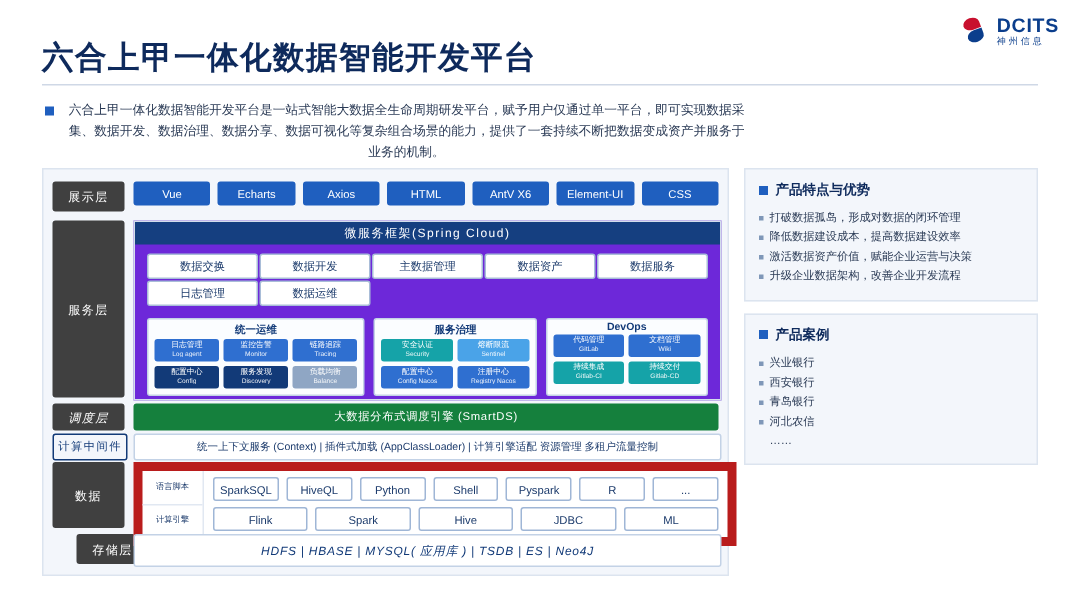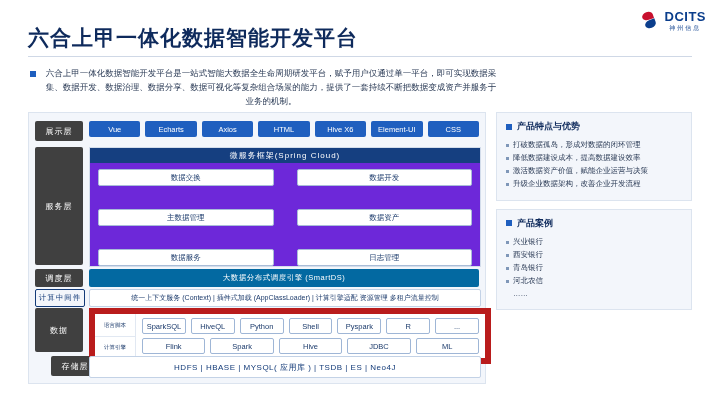--- a/index.html
+++ b/index.html
@@ -5,21 +5,21 @@
   html,body{margin:0;padding:0;}
   body{
     width:720px;height:405px;overflow:hidden;
     background:#ffffff;
     font-family:"Liberation Sans","DejaVu Sans",sans-serif;
     color:#1b2a4a;
   }
   .page{position:relative;width:720px;height:405px;}
 
   
-  .brand{position:absolute;right:14px;top:10px;display:flex;align-items:center;gap:5px;text-align:center;}
+  .brand{position:absolute;right:14px;top:10px;display:flex;align-items:center;gap:5px;}
   .brand-mark{width:20px;height:20px;position:relative;}
   .brand-mark .s1{position:absolute;left:2px;top:1px;width:11px;height:8px;border-radius:50% 50% 0 50%;background:#c8102e;transform:rotate(-20deg);}
   .brand-mark .s2{position:absolute;left:5px;top:9px;width:11px;height:8px;border-radius:50% 0 50% 50%;background:#0b3e8c;transform:rotate(-20deg);}
   .brand-txt{line-height:1;}
   .brand-en{font-size:13px;font-weight:bold;color:#0b3e8c;letter-spacing:.5px;}
   .brand-cn{font-size:6px;color:#0b3e8c;letter-spacing:2px;margin-top:2px;}
 
   .title{position:absolute;left:28px;top:24px;font-size:21px;font-weight:bold;color:#0e2a5c;letter-spacing:1px;}
   .title-rule{position:absolute;left:28px;top:56px;width:664px;height:1px;background:#cfd8e6;}
 
@@ -30,78 +30,78 @@
   
   .diagram{position:absolute;left:28px;top:112px;width:456px;height:270px;background:#f3f6fb;border:1px solid #dce4ef;}
 
   .layer-label{
     position:absolute;left:6px;width:48px;background:#404040;color:#fff;
     font-size:8px;display:flex;align-items:center;justify-content:center;border-radius:2px;
     letter-spacing:1px;
   }
   .lbl-display{top:8px;height:20px;}
   .lbl-service{top:34px;height:118px;}
-  .lbl-sched{top:156px;height:18px;}
+  .lbl-sched{top:156px;height:18px;font-style:italic;}
   .lbl-mid{top:176px;height:16px;background:#f3f6fb;color:#123a78;border:1px solid #123a78;font-size:7.5px;}
   .lbl-data{top:195px;height:44px;}
   .lbl-store{top:243px;height:20px;margin-left:16px;}
 
   .chip{
     display:flex;align-items:center;justify-content:center;
     font-size:7.5px;color:#ffffff;background:#1f5fbf;border-radius:2px;height:14px;
   }
   .chip.outline{background:#ffffff;color:#1b3a6b;border:1px solid #9fb6d6;}
 
   .row{display:flex;gap:5px;}
 
   
   .display-row{position:absolute;left:60px;top:8px;width:390px;display:flex;gap:5px;}
   .display-row .chip{flex:1;height:16px;}
 
   
   .svc-box{position:absolute;left:60px;top:34px;width:390px;height:118px;background:#6d28d9;border:1px solid #d3ddeb;}
   .svc-title{height:15px;background:#153f80;color:#fff;font-size:8px;display:flex;align-items:center;justify-content:center;letter-spacing:1px;}
-  .svc-grid{padding:6px 8px;display:grid;grid-template-columns:repeat(2,1fr);gap:23px;}
+  .svc-grid{padding:6px 8px;display:grid;grid-template-columns:repeat(5,1fr);gap:1px;}
   .svc-grid .chip{height:15px;background:#ffffff;color:#1b3a6b;border:1px solid #a9bdd8;font-size:7.5px;}
 
   .svc-sub{display:flex;gap:6px;padding:2px 8px 6px 8px;}
   .svc-sub-col{flex:1;border:1px solid #c3d2e6;border-radius:2px;background:#fbfdff;}
   .svc-sub-col.w2{flex:1.35;}
   .svc-sub-head{font-size:7px;color:#123a78;text-align:center;padding:2px 0 1px;font-weight:bold;}
   .mini-grid{display:grid;gap:3px;padding:0 4px 4px;}
   .mini{
     height:15px;border-radius:2px;font-size:5.2px;color:#fff;
     display:flex;flex-direction:column;align-items:center;justify-content:center;line-height:1.1;
     text-align:center;padding:0 1px;overflow:hidden;
   }
   .mini .en{font-size:4.4px;opacity:.9;}
   .m-blue{background:#2f6fd0;}
   .m-dark{background:#123a78;}
   .m-teal{background:#15a3a8;}
   .m-sky{background:#4aa3e8;}
   .m-grey{background:#8fa6c4;}
 
   
-  .sched{position:absolute;left:60px;top:156px;width:390px;height:18px;background:#0369a1;color:#fff;
+  .sched{position:absolute;left:60px;top:156px;width:390px;height:18px;background:#15803d;color:#fff;
     font-size:7.5px;display:flex;align-items:center;justify-content:center;letter-spacing:.5px;border-radius:2px;}
   .midware{position:absolute;left:60px;top:176px;width:390px;height:16px;background:#ffffff;border:1px solid #c3d2e6;
     color:#1b3a6b;font-size:7px;display:flex;align-items:center;justify-content:center;border-radius:2px;}
 
   
   .dc-box{position:absolute;left:60px;top:195px;width:390px;height:44px;background:#ffffff;border:6px solid #b91c1c;
     display:flex;align-items:stretch;}
   .dc-side{width:40px;border-right:1px solid #e1e8f2;display:flex;flex-direction:column;font-size:5.5px;color:#1b3a6b;}
   .dc-side div{flex:1;display:flex;align-items:center;justify-content:center;text-align:center;line-height:1.1;}
   .dc-side div:first-child{border-bottom:1px solid #e1e8f2;}
   .dc-main{flex:1;padding:4px 6px;display:flex;flex-direction:column;gap:4px;}
   .dc-main .row .chip{flex:1;height:14px;}
 
   
   .store{position:absolute;left:60px;top:243px;width:390px;height:20px;background:#ffffff;border:1px solid #c3d2e6;
-    color:#123a78;font-size:8px;display:flex;align-items:center;justify-content:center;border-radius:2px;letter-spacing:.5px;}
+    color:#123a78;font-size:8px;display:flex;align-items:center;justify-content:center;border-radius:2px;letter-spacing:.5px;font-style:italic;}
 
   
   .side{position:absolute;left:496px;top:112px;width:196px;}
   .panel{background:#f3f6fb;border:1px solid #dce4ef;padding:7px 9px 9px;margin-bottom:8px;}
   .panel-head{display:flex;align-items:center;gap:5px;margin-bottom:5px;}
   .panel-bullet{width:6px;height:6px;background:#1f5fbf;flex:none;}
   .panel-title{font-size:9px;font-weight:bold;color:#0e2a5c;}
   .panel-list{margin:0;padding:0;list-style:none;}
   .panel-list li{font-size:7.5px;line-height:1.75;color:#2a3a55;padding-left:7px;position:relative;}
   .panel-list li:before{content:"";position:absolute;left:0;top:6px;width:3px;height:3px;background:#7f97b8;}
@@ -140,21 +140,21 @@
     <div class="layer-label lbl-data">
       <span>数据</span>
     </div>
     <div class="layer-label lbl-store">存储层</div>
 
     <div class="display-row">
       <div class="chip">Vue</div>
       <div class="chip">Echarts</div>
       <div class="chip">Axios</div>
       <div class="chip">HTML</div>
-      <div class="chip">Hive X6</div>
+      <div class="chip">AntV X6</div>
       <div class="chip">Element-UI</div>
       <div class="chip">CSS</div>
     </div>
 
     <div class="svc-box">
       <div class="svc-title">微服务框架(Spring Cloud)</div>
       <div class="svc-grid">
         <div class="chip">数据交换</div>
         <div class="chip">数据开发</div>
         <div class="chip">主数据管理</div>

